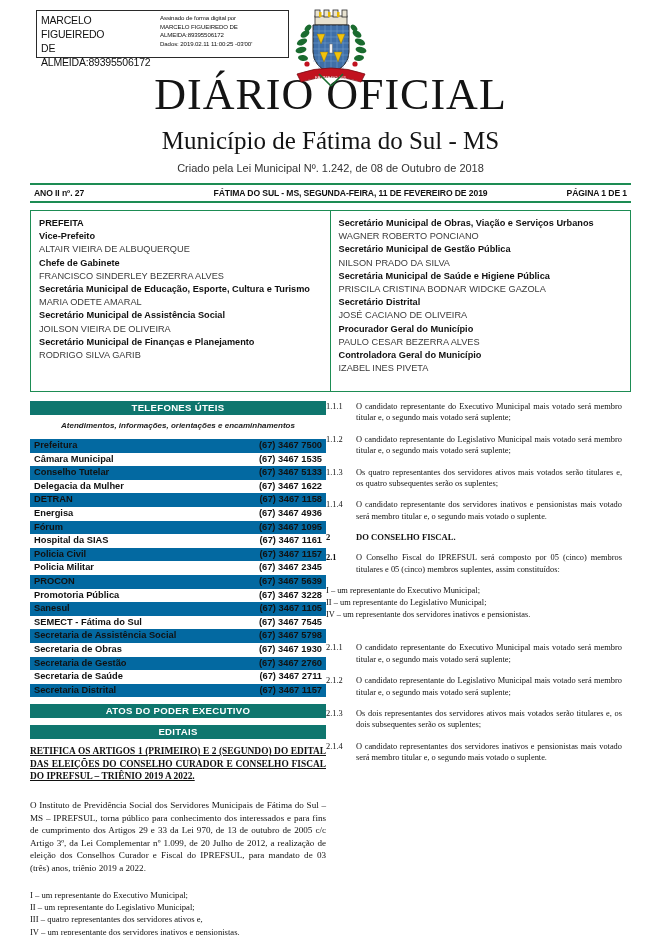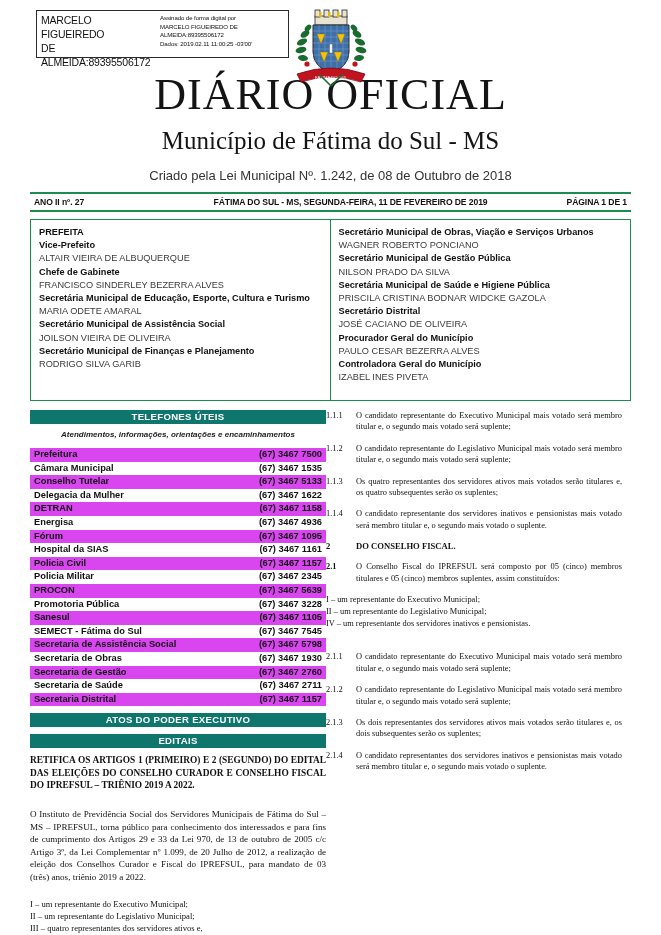--- a/index.html
+++ b/index.html
@@ -52,21 +52,21 @@
     font-size: 44px; line-height: 58px;
     letter-spacing: 1px; color: #141414;
     font-weight: 400;
   }
   .doSub {
     font-family: "Liberation Serif", serif;
     font-size: 25px; line-height: 30px; color: #141414;
     margin-top: 2px;
   }
   .doLaw {
-    font-size: 13px; color: #333; margin-top: 12px;
+    font-size: 11px; color: #333; margin-top: 6px;
     font-family: "Liberation Sans", sans-serif;
   }
 
   
   .infobar {
     margin-top: 9px;
     border-top: 2px solid #1d8c53;
     border-bottom: 2px solid #1d8c53;
     height: 20px;
     display: flex; align-items: center;
@@ -105,28 +105,28 @@
     text-align: center; font-style: italic; font-weight: bold;
     font-size: 8px; color: #222; margin: 6px 0 9px 0;
   }
 
   table.phones { width: 100%; border-collapse: collapse; }
   table.phones td {
     font-size: 9.3px; font-weight: bold; line-height: 13.6px;
     padding: 0 4px; color: #111; height: 13.6px;
   }
   table.phones td.num { text-align: right; }
-  table.phones tr.alt td { background: #d946ef; }
+  table.phones tr.alt td { background: #0369a1; }
 
   .bar-spacer { height: 7px; }
 
   .editais-title {
     font-family: "Liberation Serif", serif;
     font-weight: bold; font-size: 9.4px; line-height: 12.6px;
-    text-align: justify; margin-top: 6px; color: #111;
+    text-align: justify; margin-top: 6px; color: #111; text-decoration: underline;
   }
   .editais-body {
     font-family: "Liberation Serif", serif;
     font-size: 9.1px; line-height: 12.6px; text-align: justify;
     margin-top: 16px; color: #111;
   }
   .editais-list {
     font-family: "Liberation Serif", serif;
     font-size: 8.6px; line-height: 12.4px; margin-top: 14px; color: #111;
   }

